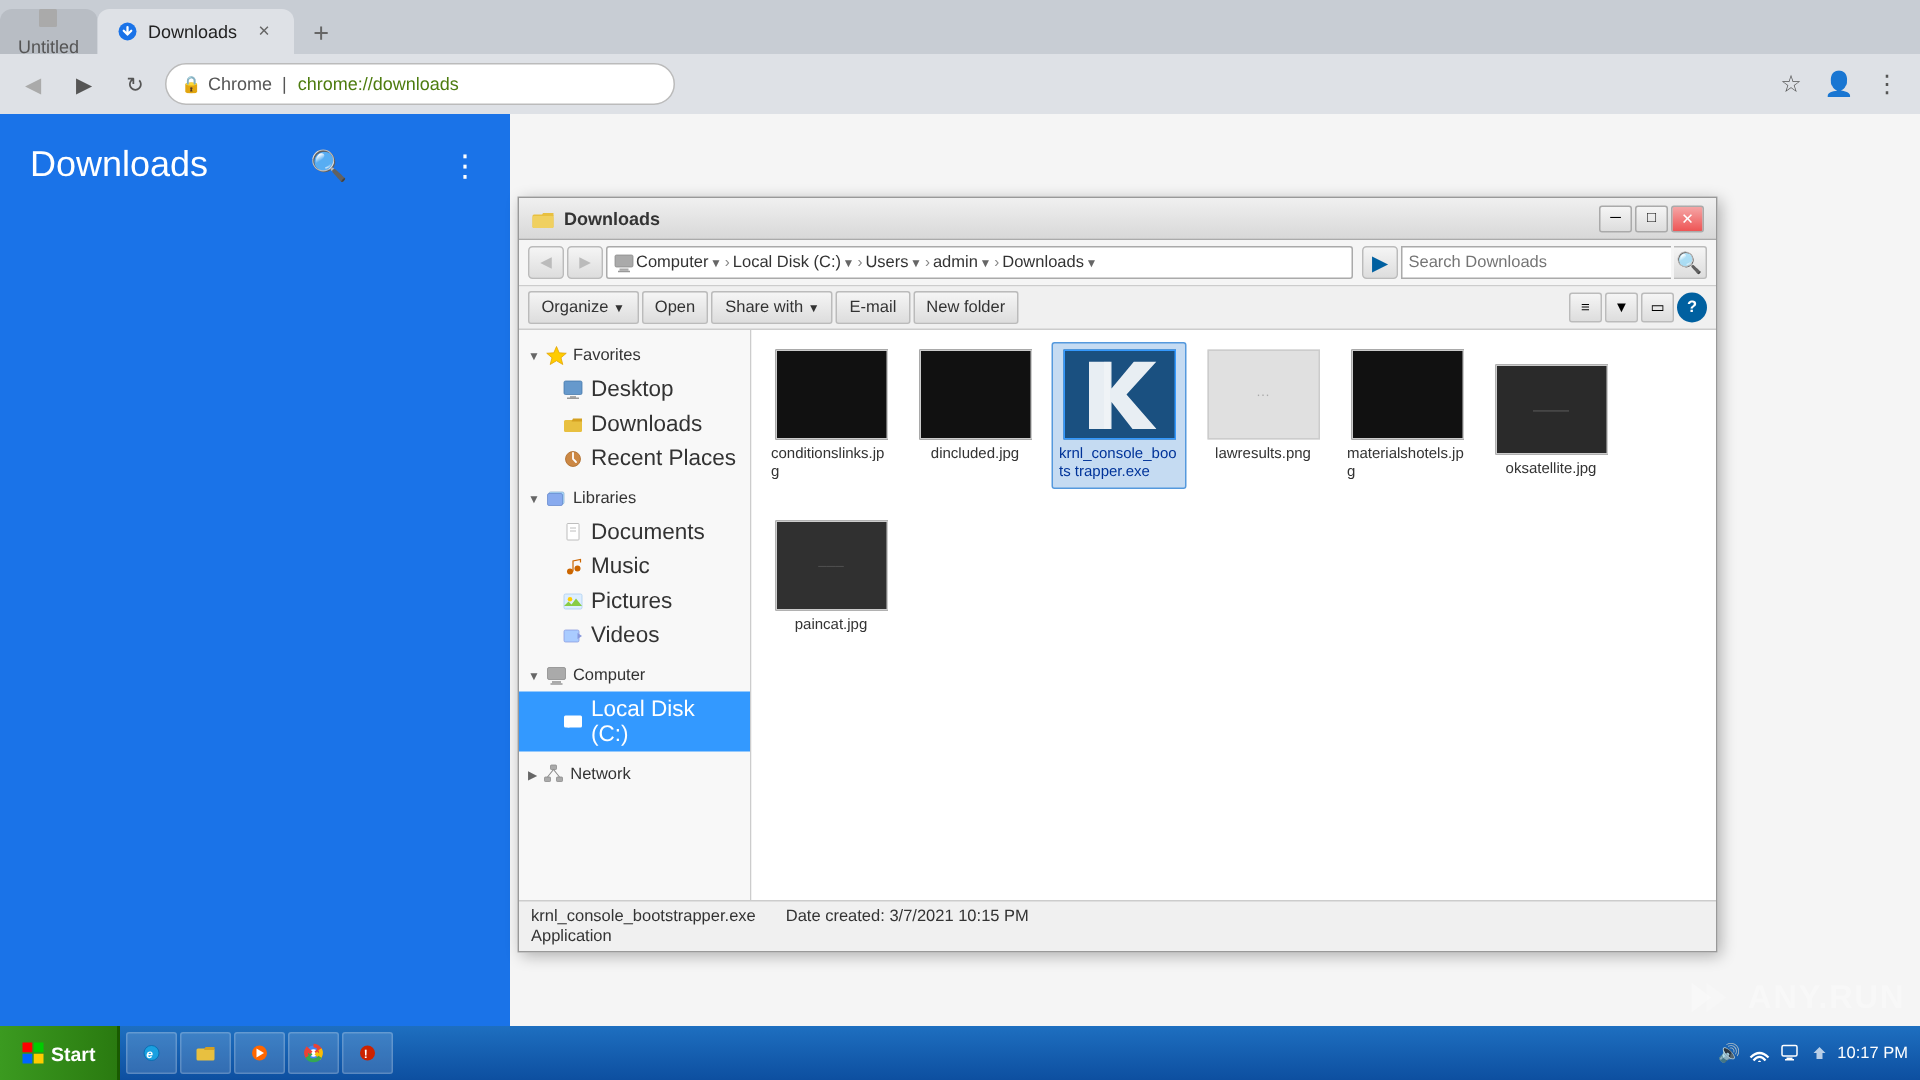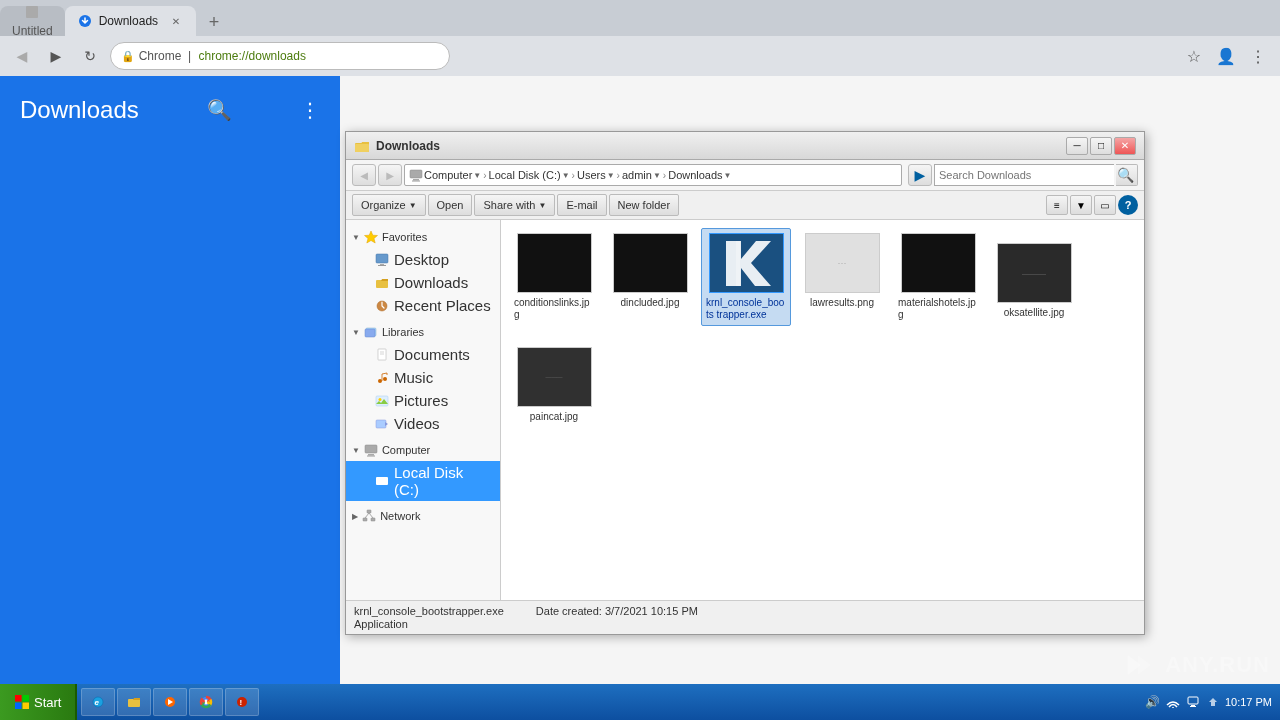--- a/index.html
+++ b/index.html
@@ -86,26 +86,26 @@
     .explorer-files { flex: 1; padding: 8px; display: flex; flex-wrap: wrap; align-content: flex-start; gap: 6px; overflow-y: auto; background: white; }
     .file-item { width: 90px; display: flex; flex-direction: column; align-items: center; padding: 4px; cursor: pointer; border: 1px solid transparent; border-radius: 2px; }
     .file-item.selected { background: #c5dbf2; border-color: #5599dd; }
     .file-thumb { width: 75px; height: 60px; display: flex; align-items: center; justify-content: center; overflow: hidden; border: 1px solid #ccc; }
     .file-thumb.black { background: #111; }
     .file-thumb.selected-thumb { background: #1a5080; border-color: #3399ff; }
     .file-name { font-size: 10px; text-align: left; margin-top: 4px; word-break: break-all; color: #333; max-width: 88px; line-height: 1.2; }
     .file-item.selected .file-name { color: #003399; }
 
     
-    .explorer-statusbar { border-top: 1px solid #ccc; background: #f0f0f0; padding: 4px 8px; font-size: 11px; color: #333; display: flex; gap: 32px; }
+    .explorer-statusbar { border-top: 1px solid #ccc; background: #f0f0f0; padding: 4px 8px; font-size: 11px; color: #333; display: flex; gap: 20px; }
     .status-col { display: flex; flex-direction: column; gap: 1px; }
 
     
     .taskbar { position: absolute; bottom: 0; left: 0; right: 0; height: 36px; background: linear-gradient(to bottom, #1e6fc0, #0d4fa0); display: flex; align-items: center; }
-    .start-btn { display: flex; align-items: center; gap: 4px; background: linear-gradient(to right, #3b9a20, #2a7a10); height: 100%; padding: 0 14px; cursor: pointer; font-weight: normal; color: white; font-size: 13px; border-right: 2px solid #1a5a00; }
+    .start-btn { display: flex; align-items: center; gap: 4px; background: linear-gradient(to right, #3b9a20, #2a7a10); height: 100%; padding: 0 14px; cursor: pointer; font-weight: bold; color: white; font-size: 13px; border-right: 2px solid #1a5a00; }
     .taskbar-items { display: flex; align-items: center; flex: 1; padding: 0 4px; gap: 2px; height: 100%; }
     .taskbar-item { height: 28px; padding: 0 8px; background: rgba(255,255,255,0.15); border: 1px solid rgba(255,255,255,0.2); border-radius: 2px; display: flex; align-items: center; gap: 4px; font-size: 11px; color: white; cursor: pointer; }
     .taskbar-icon { width: 16px; height: 16px; display: flex; align-items: center; justify-content: center; }
     .system-tray { display: flex; align-items: center; padding: 0 8px; gap: 4px; height: 100%; }
     .tray-icon { width: 16px; height: 16px; display: flex; align-items: center; justify-content: center; color: white; font-size: 12px; }
     .tray-time { color: white; font-size: 11px; text-align: right; line-height: 1.3; }
 
     
     .anyrun-watermark { position: absolute; bottom: 40px; right: 10px; color: rgba(255,255,255,0.3); font-size: 22px; font-weight: bold; letter-spacing: 1px; display: flex; align-items: center; gap: 4px; }
     .anyrun-logo { width: 40px; height: 30px; }

